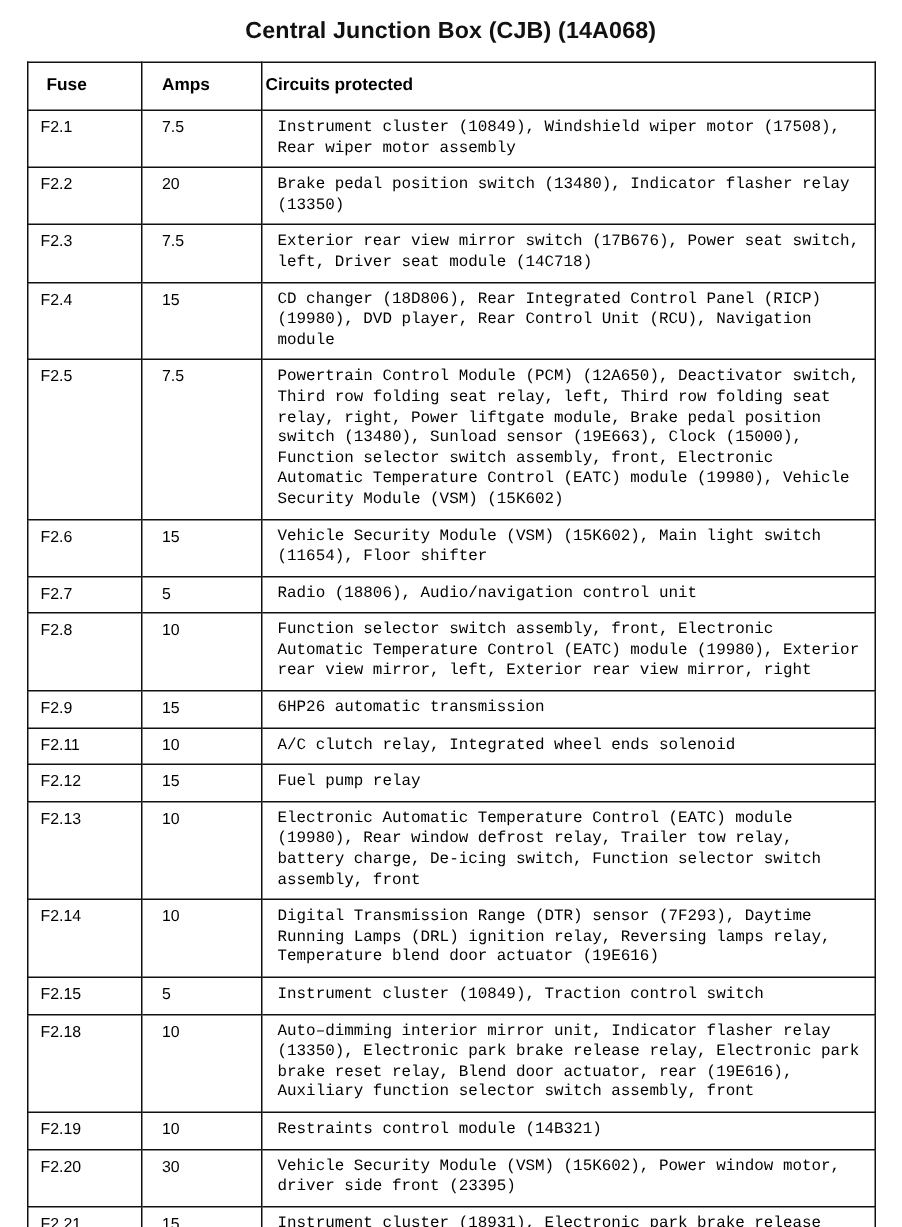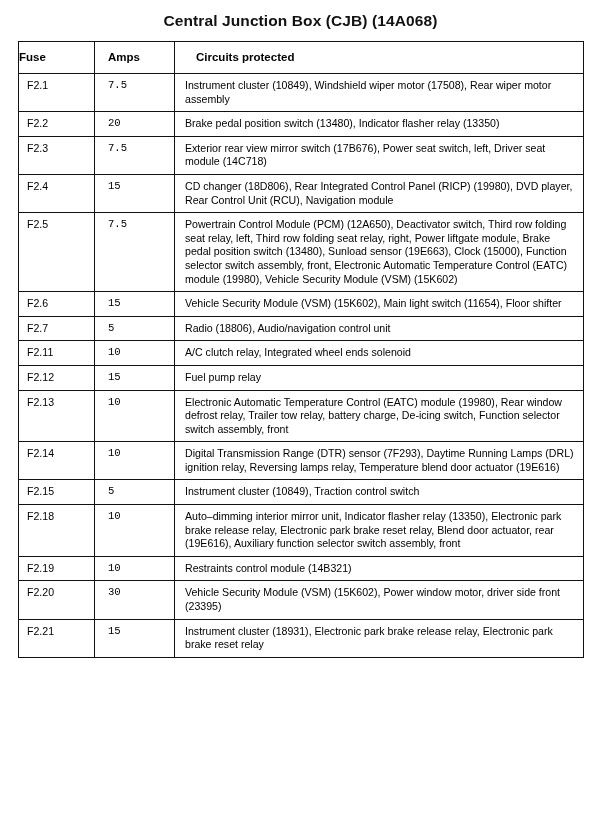--- a/index.html
+++ b/index.html
@@ -45,41 +45,41 @@
   table.fuse-table td {
     border: 1px solid #111;
     vertical-align: top;
     text-align: left;
   }
   table.fuse-table thead th {
     font-size: 11.5px;
     font-weight: bold;
     padding: 9px 10px 10px 10px;
   }
-  table.fuse-table thead th.th-fuse { padding-left: 0; }
+  table.fuse-table thead th.th-fuse { padding-left: 12px; }
   table.fuse-table thead th.th-amps { padding-left: 13px; }
-  table.fuse-table thead th.th-circ { padding-left: 21px; }
+  table.fuse-table thead th.th-circ { padding-left: 2px; }
 
   table.fuse-table tbody td {
     font-size: 10.6px;
     line-height: 13.6px;
     padding: 5px 8px 5px 10px;
   }
   table.fuse-table tbody td.cell-fuse {
     padding-left: 8px;
     white-space: nowrap;
   }
   table.fuse-table tbody td.cell-amps {
     padding-left: 13px;
     white-space: nowrap;
-    font-family: Liberation Mono, monospace;
   }
   table.fuse-table tbody td.cell-circuits {
     padding-left: 10px;
     padding-right: 9px;
+    font-family: Liberation Mono, monospace;
   }
 </style>
 </head>
 <body>
 
 <div class="page">
 
   <div class="doc-title">Central Junction Box (CJB) (14A068)</div>
 
   <table class="fuse-table">
@@ -125,20 +125,30 @@
           <td class="cell-fuse">F2.6</td>
           <td class="cell-amps">15</td>
           <td class="cell-circuits">Vehicle Security Module (VSM) (15K602), Main light switch (11654), Floor shifter</td>
         </tr>
         <tr>
           <td class="cell-fuse">F2.7</td>
           <td class="cell-amps">5</td>
           <td class="cell-circuits">Radio (18806), Audio/navigation control unit</td>
         </tr>
         <tr>
+          <td class="cell-fuse">F2.8</td>
+          <td class="cell-amps">10</td>
+          <td class="cell-circuits">Function selector switch assembly, front, Electronic Automatic Temperature Control (EATC) module (19980), Exterior rear view mirror, left, Exterior rear view mirror, right</td>
+        </tr>
+        <tr>
+          <td class="cell-fuse">F2.9</td>
+          <td class="cell-amps">15</td>
+          <td class="cell-circuits">6HP26 automatic transmission</td>
+        </tr>
+        <tr>
           <td class="cell-fuse">F2.11</td>
           <td class="cell-amps">10</td>
           <td class="cell-circuits">A/C clutch relay, Integrated wheel ends solenoid</td>
         </tr>
         <tr>
           <td class="cell-fuse">F2.12</td>
           <td class="cell-amps">15</td>
           <td class="cell-circuits">Fuel pump relay</td>
         </tr>
         <tr>

